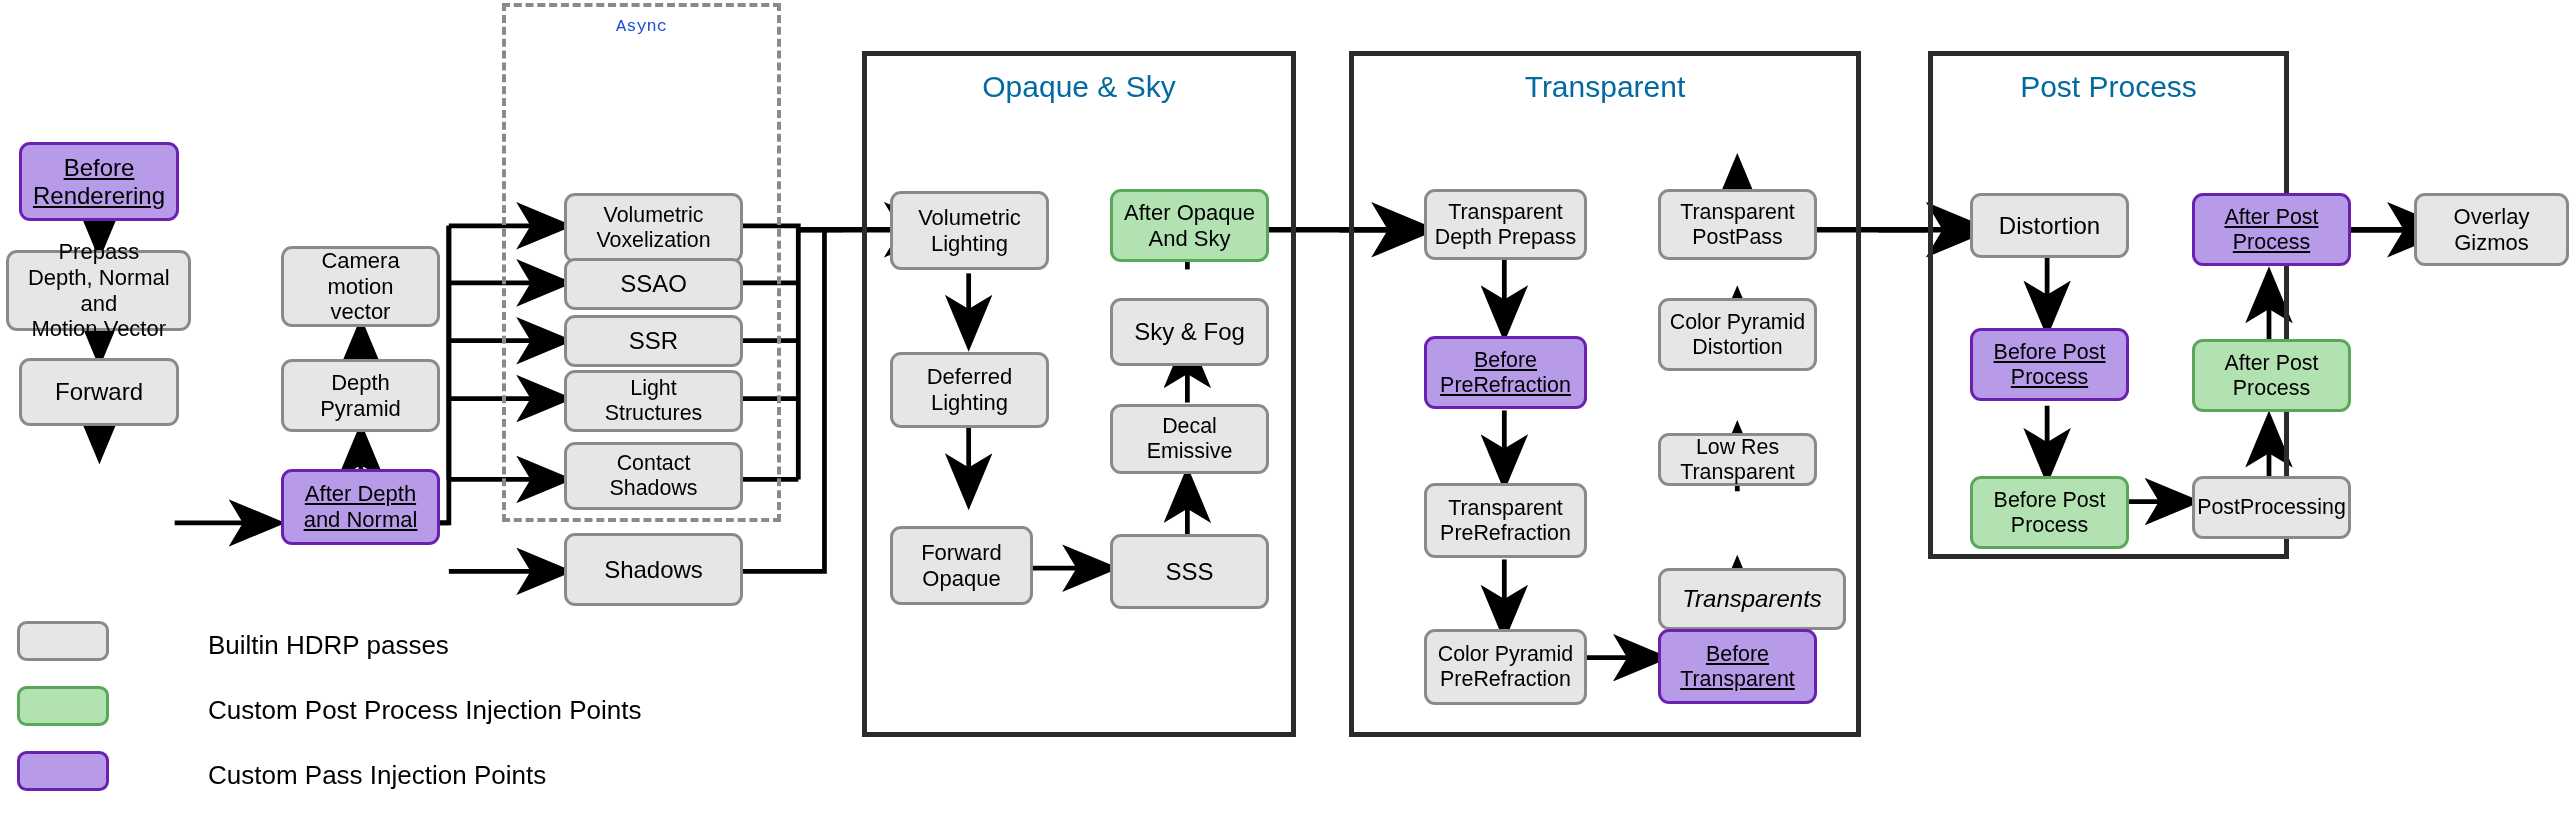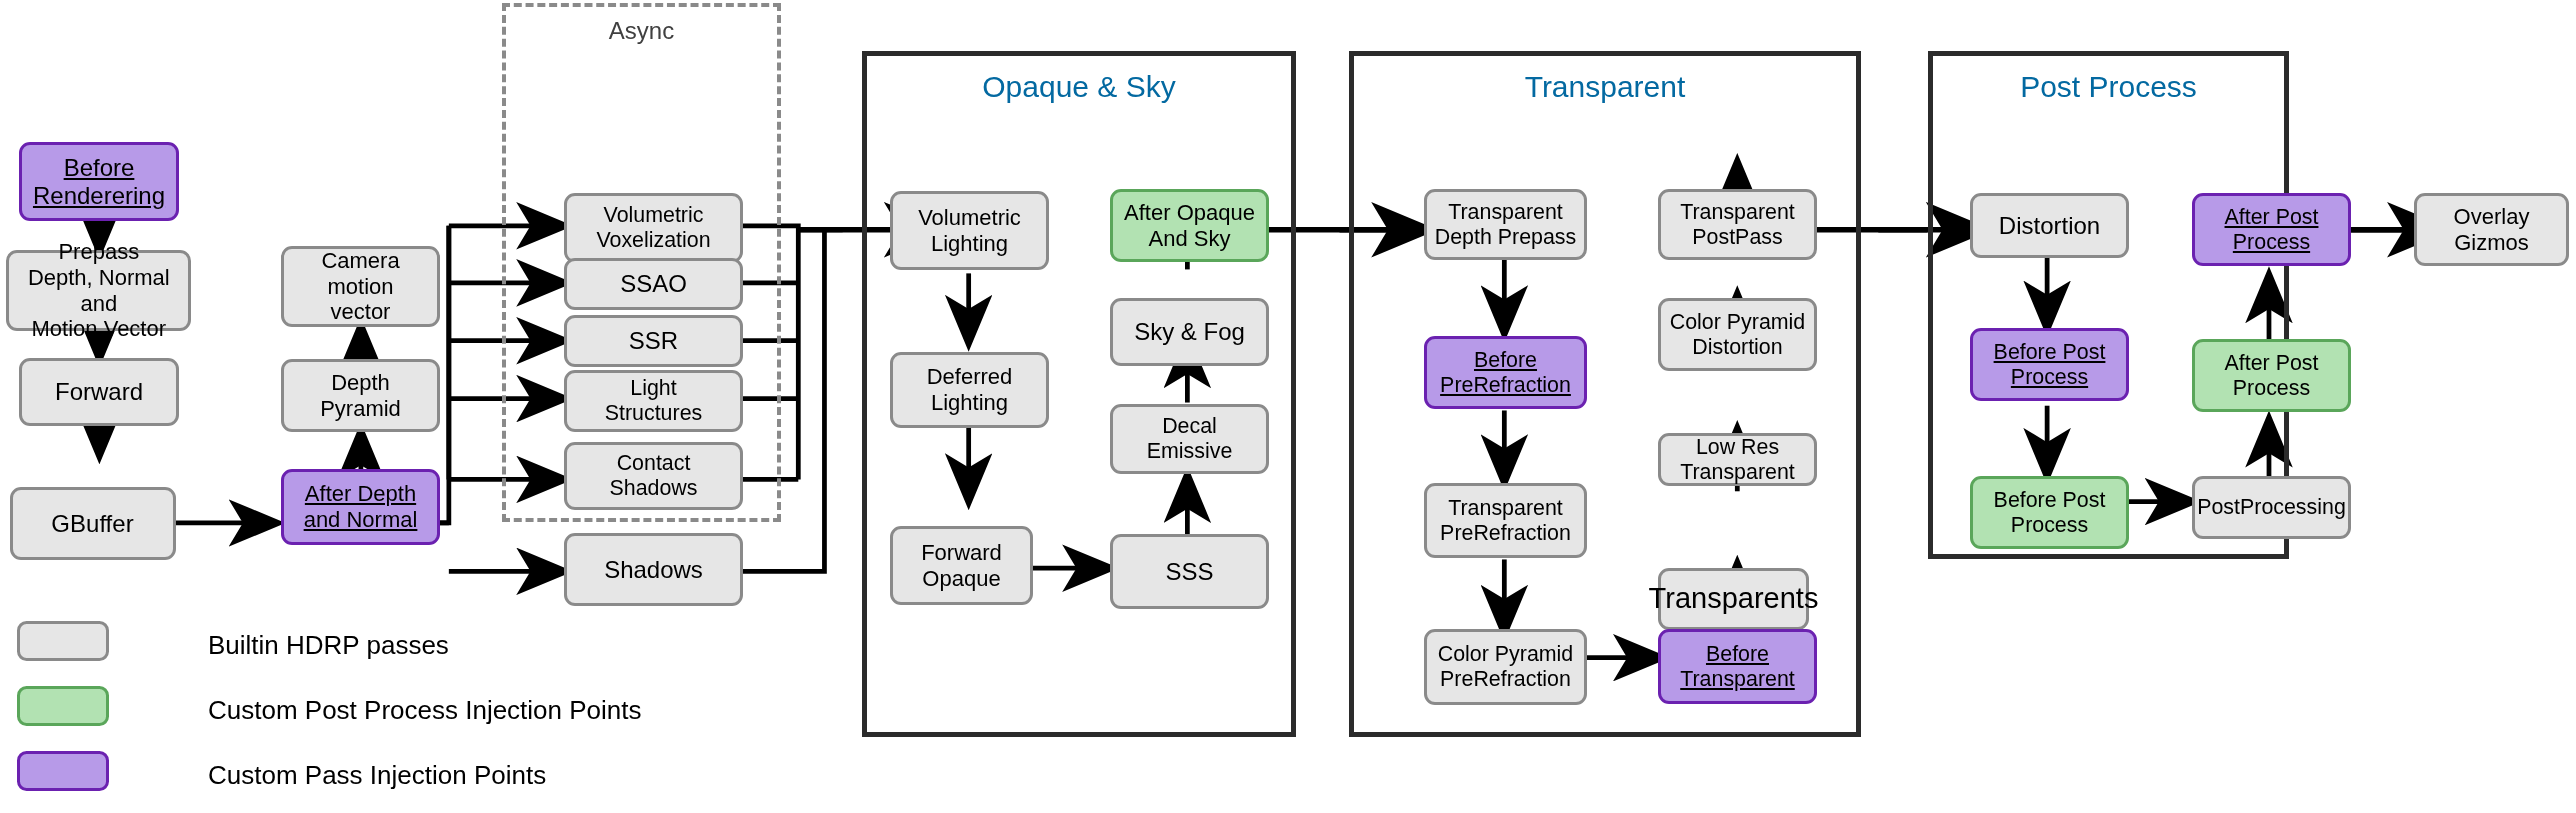--- a/index.html
+++ b/index.html
@@ -47,23 +47,24 @@
   .async-box{
     position:absolute;
     box-sizing:border-box;
     border:4.8px dashed #8a8a8a;
     background:transparent;
     z-index:1;
   }
   .async-title{
     position:absolute;
     text-align:center;
-    font-size:24px;
-    color:#404040;
+    font-size:17px;
+    color:#1d4ed8;
     z-index:2;
+    font-family:Liberation Mono, monospace;
   }
 
   
   .legend-swatch{
     position:absolute;
     box-sizing:border-box;
     width:92px;height:40px;border-radius:9.5px;
     z-index:3;
   }
   .legend-swatch.gray   {background:#e6e6e6;border:3.2px solid #8a8a8a;}
@@ -197,21 +198,20 @@
 
   <div class="node purple" style="left:19px;top:142px;width:160px;height:79px;">Before
 Renderering</div>
 
   <div class="node gray" style="left:6.3px;top:250px;width:185px;height:81px;font-size:22px;">Prepass
 Depth, Normal and
 Motion Vector</div>
 
   <div class="node gray" style="left:19px;top:358px;width:160px;height:68px;">Forward</div>
 
-  <div class="node gray" style="left:9.5px;top:487px;width:166px;height:73px;">GBuffer</div>
 
   <div class="node gray" style="left:281px;top:246px;width:159px;height:81px;font-size:22px;">Camera motion
 vector</div>
 
   <div class="node gray" style="left:281px;top:359px;width:159px;height:73px;font-size:22px;">Depth Pyramid</div>
 
   <div class="node purple" style="left:281px;top:469px;width:159px;height:76px;font-size:22px;">After Depth
 and Normal</div>
 
   <div class="node gray" style="left:564px;top:533px;width:179px;height:73px;">Shadows</div>
@@ -261,21 +261,21 @@
 
   <div class="node gray" style="left:1658px;top:189px;width:159px;height:71px;font-size:21.4px;">Transparent
 PostPass</div>
 
   <div class="node gray" style="left:1658px;top:298px;width:159px;height:73px;font-size:21.4px;">Color Pyramid
 Distortion</div>
 
   <div class="node gray" style="left:1658px;top:433px;width:159px;height:53px;font-size:21.4px;">Low Res
 Transparent</div>
 
-  <div class="node gray" style="left:1658px;top:568px;width:151px;height:62px;font-size:29px;">Transparents</div>
+  <div class="node gray" style="left:1658px;top:568px;width:188px;height:62px;font-size:24px;font-style:italic;">Transparents</div>
 
   <div class="node purple" style="left:1658px;top:629px;width:159px;height:75px;font-size:21.4px;">Before
 Transparent</div>
 
   <div class="node gray" style="left:1970px;top:193px;width:159px;height:65px;">Distortion</div>
 
   <div class="node purple" style="left:1970px;top:328px;width:159px;height:73px;font-size:21.4px;">Before Post
 Process</div>
 
   <div class="node green" style="left:1970px;top:476px;width:159px;height:73px;font-size:21.4px;">Before Post

